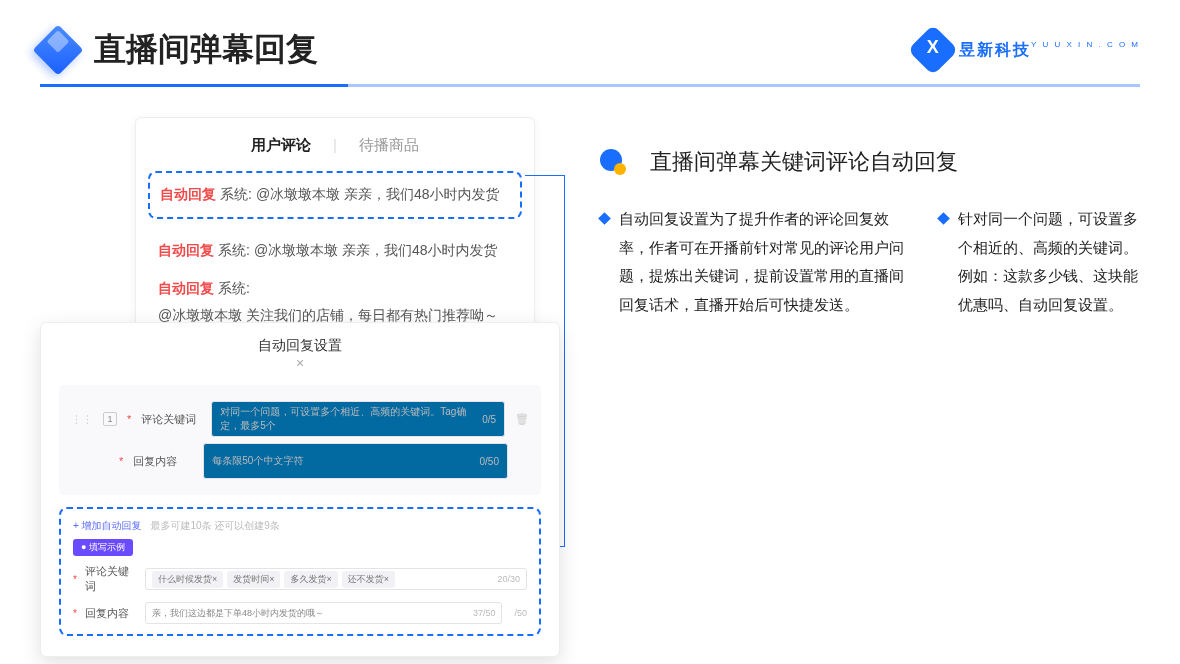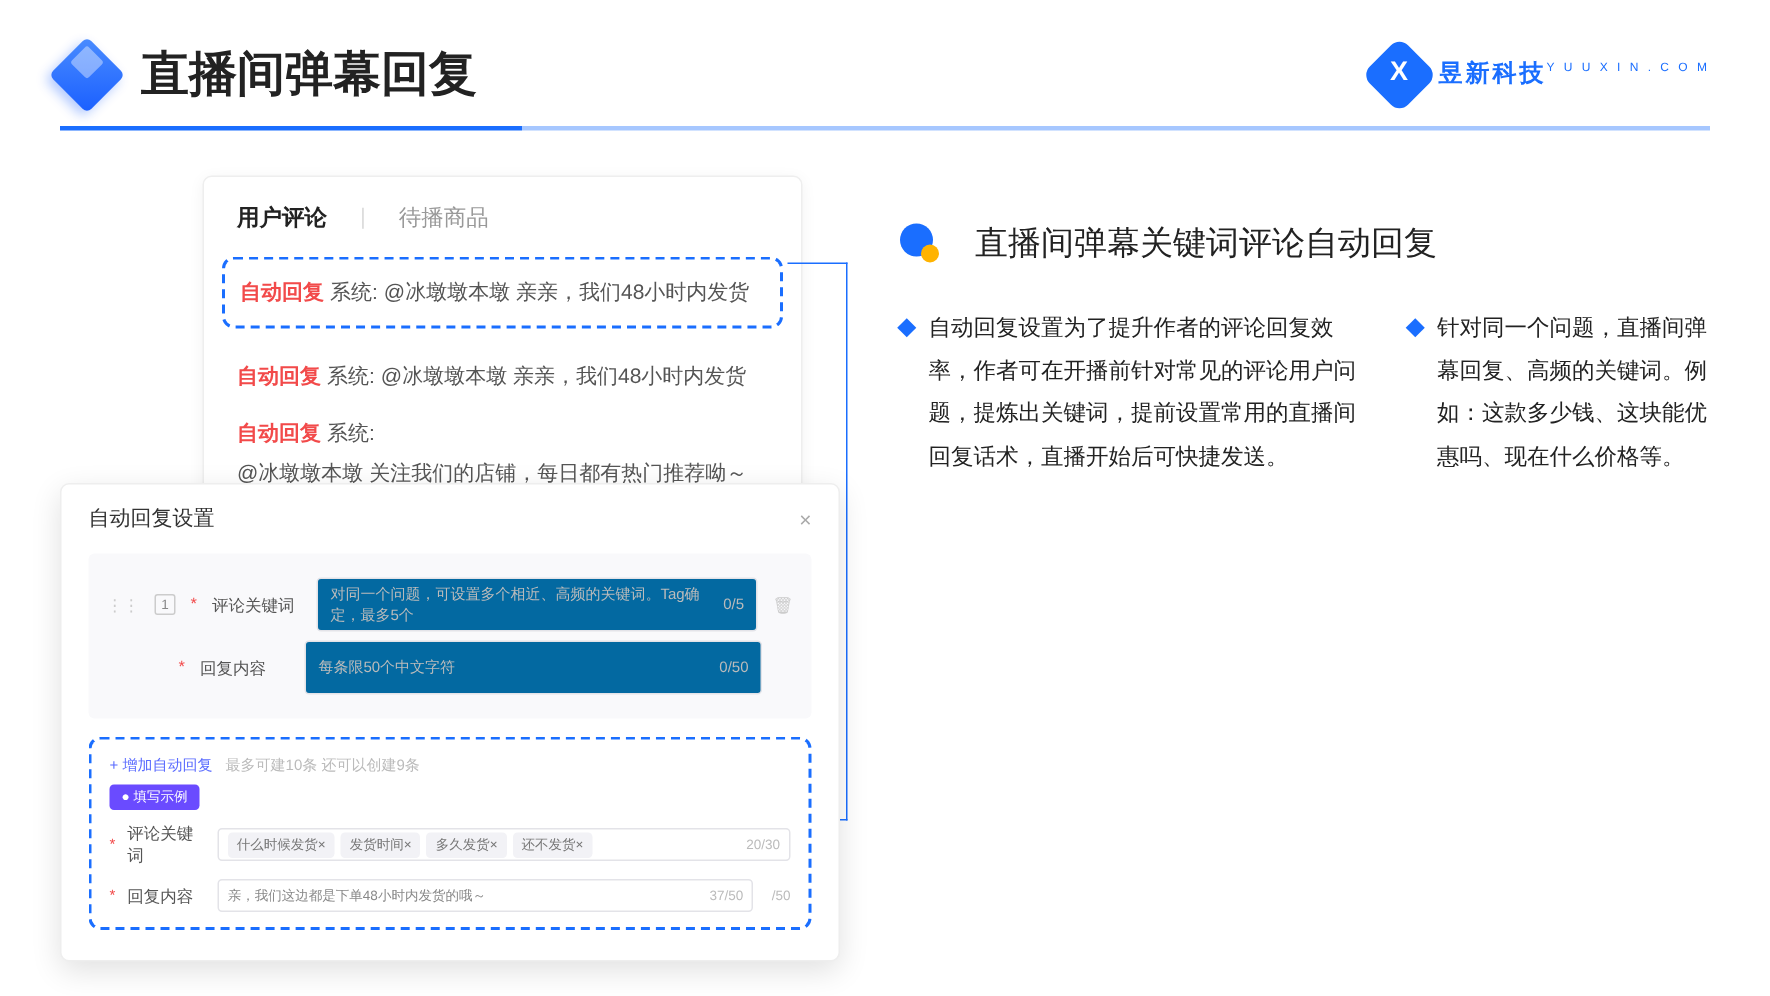--- a/index.html
+++ b/index.html
@@ -54,21 +54,21 @@
   .left { position: relative; width: 520px; height: 500px; }
   .right { flex:1; padding-top: 30px; }
 
   
   .comment-panel {
     position:absolute; top:0; left:95px; width:400px;
     background:#fff; border:1px solid #eee; border-radius:6px;
     box-shadow:0 2px 10px rgba(0,0,0,0.05);
     padding: 18px 22px;
   }
-  .tabs-row { display:flex; gap:22px; font-size:15px; }
+  .tabs-row { display:flex; gap:22px; font-size:15px;justify-content:center; }
   .tab { color:#999; padding-bottom:4px; }
   .tab.active { color:#222; font-weight:600; }
   .tab-sep { color:#ddd; }
   .comment-list { margin-top:18px; display:flex; flex-direction:column; gap:14px; font-size:14px; }
   .comment-row { display:flex; flex-wrap:wrap; gap:4px; color:#555; line-height:1.7; }
   .badge-auto { color:#f24a4a; font-weight:600; }
   .row-highlight {
     border:2px dashed #1a6eff; border-radius:8px;
     padding:10px 10px; margin:-6px -10px 6px -10px;
   }
@@ -81,21 +81,21 @@
     border-bottom:1.5px solid #1a6eff;
   }
 
   
   .settings-modal {
     position:absolute; top:205px; left:0; width:520px;
     background:#fff; border:1px solid #eee; border-radius:6px;
     box-shadow:0 6px 20px rgba(0,0,0,0.12);
     padding:14px 18px 20px 18px;
   }
-  .modal-head { display:flex; justify-content:space-between; align-items:center; margin-bottom:14px;}
+  .modal-head { display:flex; justify-content:space-between; align-items:center; margin-bottom:14px;flex-direction:column;}
   .modal-title { font-size:14px; color:#333; }
   .close-x { color:#aaa; font-size:14px; cursor:pointer; }
   .form-block { background:#f9f9fb; border-radius:4px; padding:10px 12px; }
   .form-row { display:flex; align-items:center; gap:10px; font-size:11px; color:#666; margin:6px 0; }
   .idx-box {
     width:14px; height:14px; border:1px solid #ccc; border-radius:2px;
     font-size:9px; display:flex; align-items:center; justify-content:center; color:#888;
   }
   .req { color:#f24a4a; }
   .label { color:#555; width:60px; font-size:11px; }
@@ -262,17 +262,17 @@
       </div>
       <div class="rh-title">直播间弹幕关键词评论自动回复</div>
     </div>
     <ul class="bullets">
       <li>
         <span class="diamond"></span>
         <span>自动回复设置为了提升作者的评论回复效率，作者可在开播前针对常见的评论用户问题，提炼出关键词，提前设置常用的直播间回复话术，直播开始后可快捷发送。</span>
       </li>
       <li>
         <span class="diamond"></span>
-        <span>针对同一个问题，直播间弹幕回复、高频的关键词。例如：这款多少钱、这块能优惠吗、现在什么价格等。</span>
+        <span>针对同一个问题，可设置多个相近的、高频的关键词。例如：这款多少钱、这块能优惠吗、自动回复设置。</span>
       </li>
     </ul>
   </div>
 </div>
 
 </body></html>

